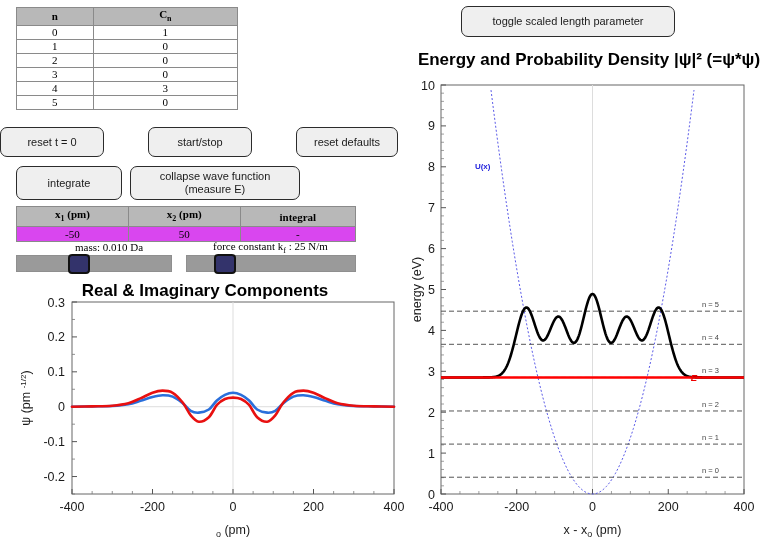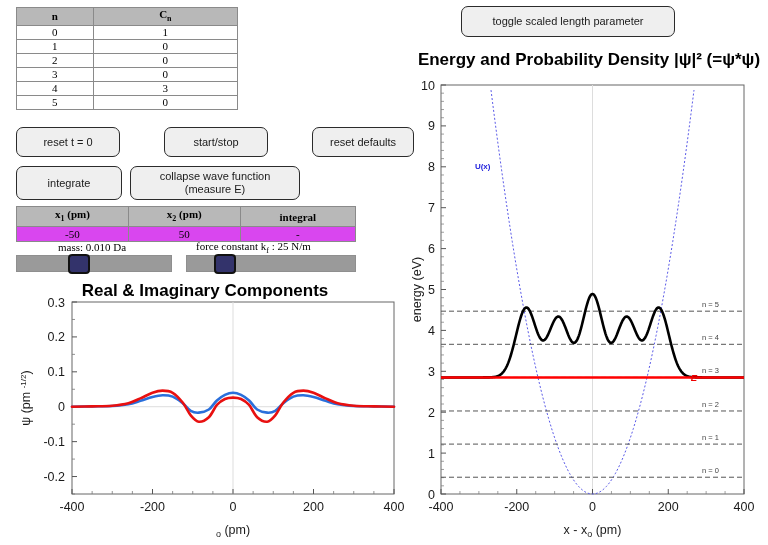--- a/index.html
+++ b/index.html
@@ -27,21 +27,21 @@
     text-align:center;
     height:13px;line-height:13px;
     padding:0;
   }
   #coeff-table th{background:#b8b8b8;font-weight:bold;font-size:11px;}
   #coeff-table td{background:#ffffff;font-size:11px;}
   .sub{font-size:8px;vertical-align:sub;}
 
   
   .btnrow{position:absolute;display:flex;gap:8px;}
-  #btnrow1{left:16px;top:127px;gap:44px;}
+  #btnrow1{left:0;top:127px;gap:44px;}
   #btnrow2{left:16px;top:166px;}
   .btn{
     background:#efefef;
     border:1.6px solid #2b2b2b;
     border-radius:7px;
     font-size:11px;
     color:#1a1a1a;
     display:flex;align-items:center;justify-content:center;
     text-align:center;
     line-height:1.15;
@@ -72,20 +72,21 @@
   }
   #xi-table th{background:#b8b8b8;font-weight:bold;}
   #xi-table td{background:#d946ef;}
 
   
   .slider-label{
     position:absolute;
     font-family:"Liberation Serif",serif;
     font-size:11px;color:#000;
     white-space:nowrap;
+    margin-left:17px;
   }
   #mass-label{left:58px;top:241px;}
   #kf-label{left:196px;top:240px;text-align:center;}
   .slider{
     position:absolute;height:17px;
     background:#9a9a9a;
     border:1px solid #8f8f8f;
     box-sizing:border-box;
     cursor:pointer;
   }

